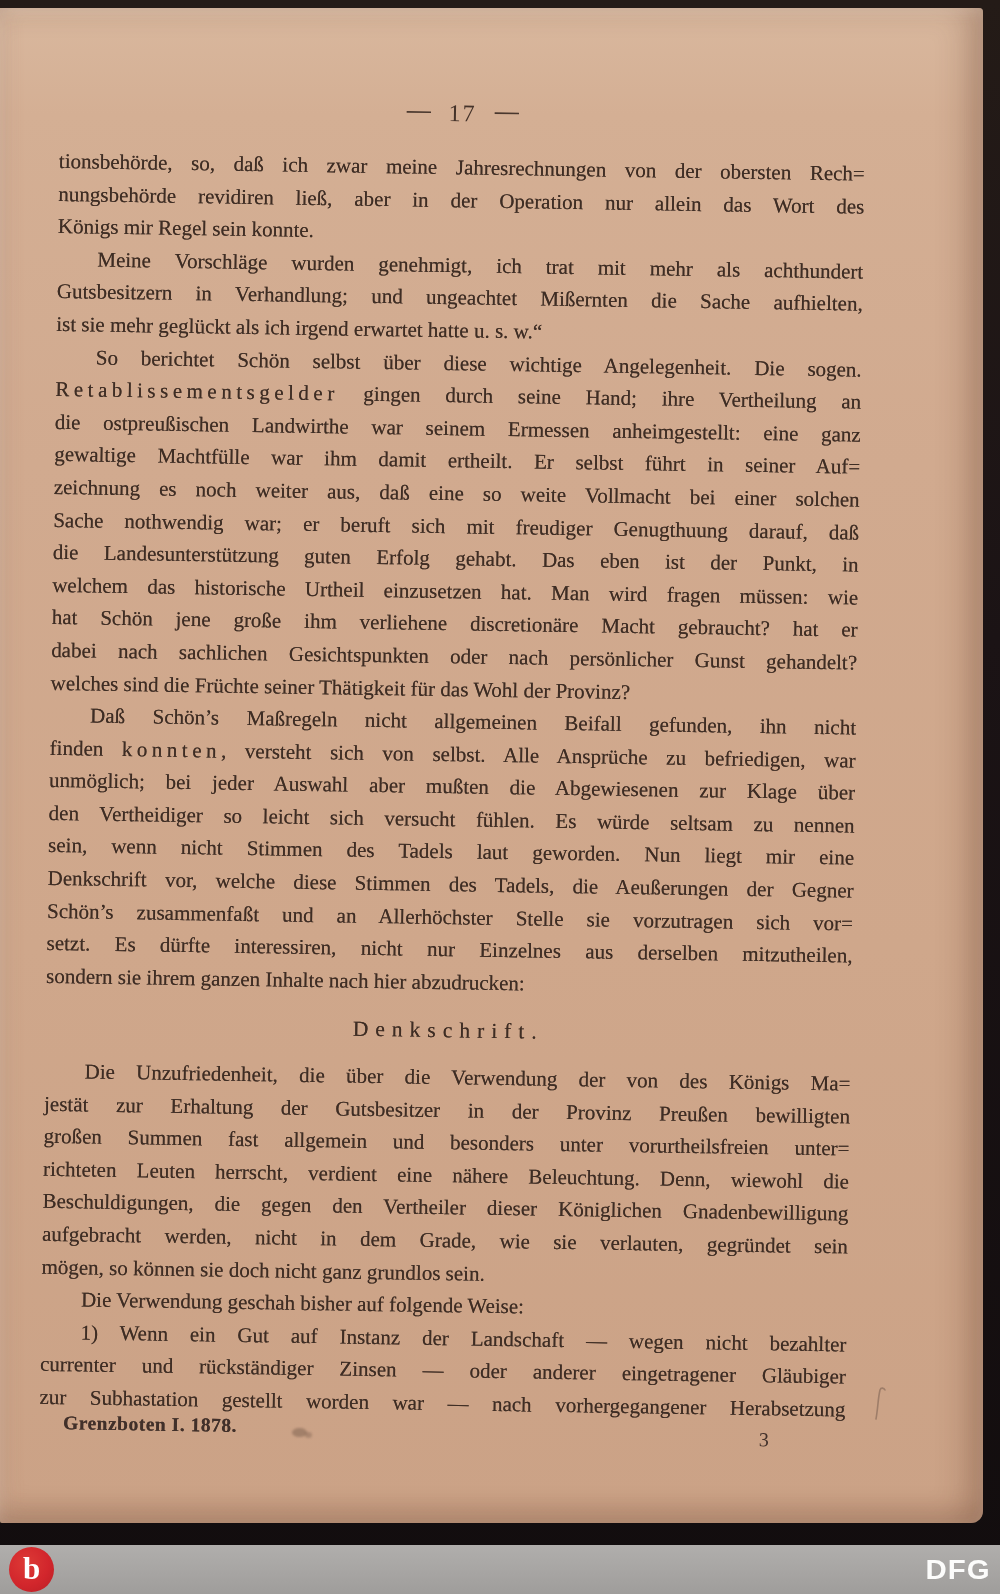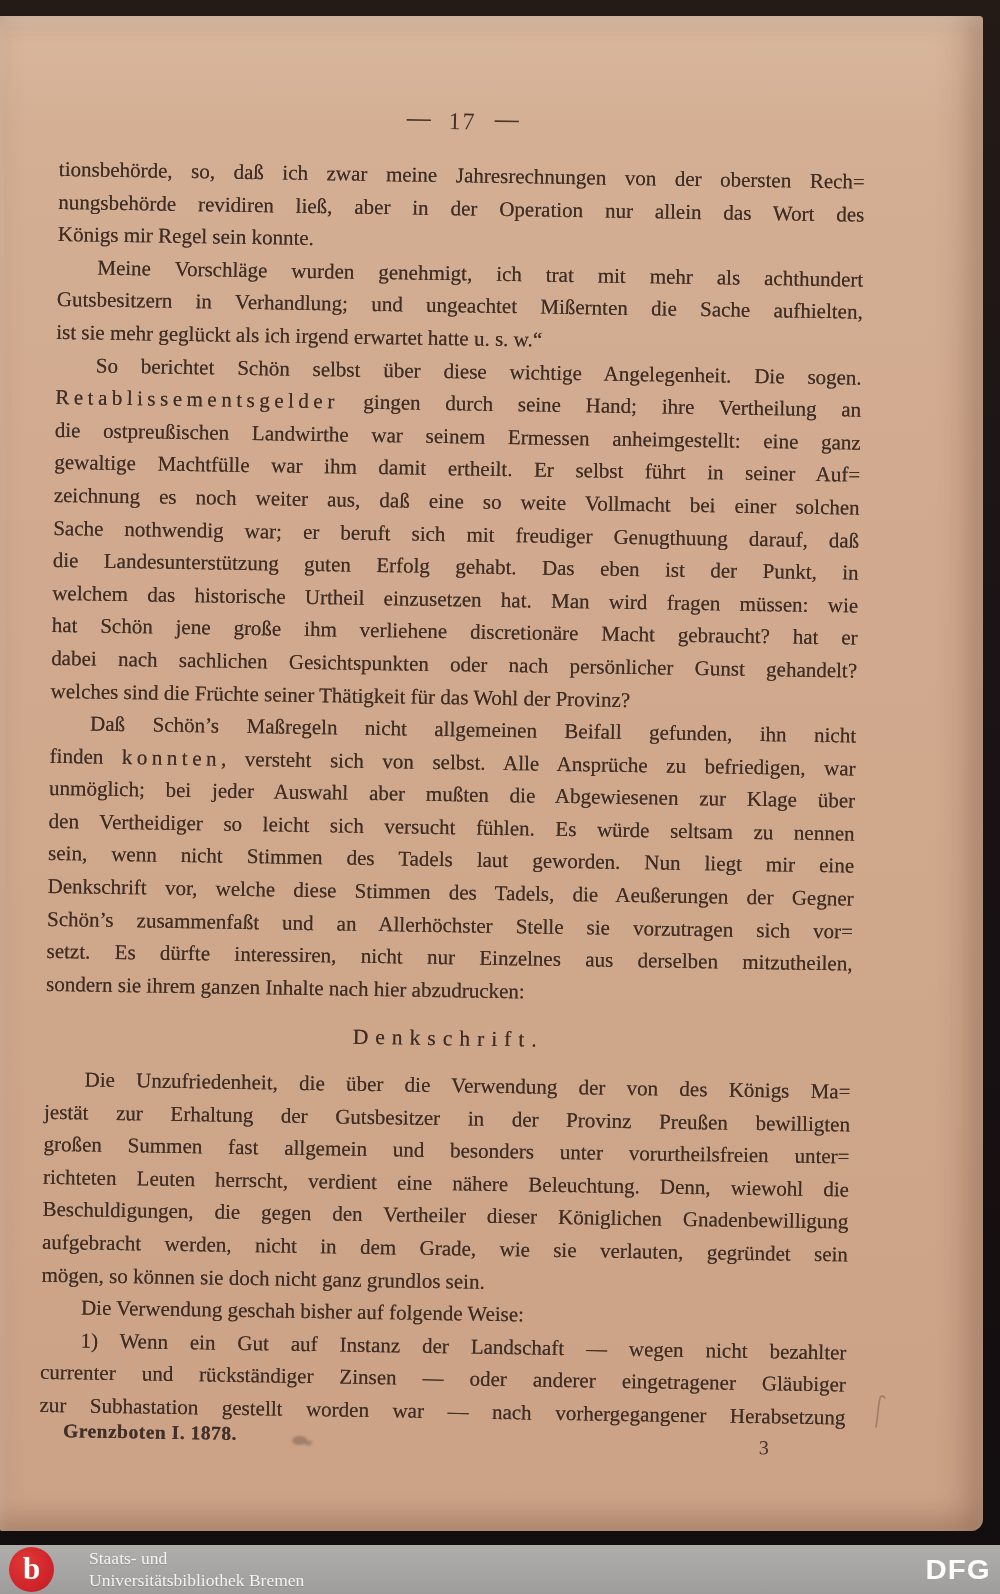--- a/index.html
+++ b/index.html
@@ -1,20 +1,20 @@
 <!DOCTYPE html>
 <html><head>
 <meta charset="utf-8">
 <style>
   html,body{margin:0;padding:0;background:#0d0a0b;}
   .stage{position:relative;width:1000px;height:1594px;overflow:hidden;
          background:linear-gradient(180deg,#241b17 0%,#1b1315 40%,#120d0e 100%);
          font-family:"Liberation Serif","DejaVu Serif",serif;}
   
-  .paper{position:absolute;left:0;top:16px;width:983px;height:1515px;
+  .paper{position:absolute;left:0;top:8px;width:983px;height:1515px;
          background:linear-gradient(180deg,#d9b89e 0%,#d4af94 7%,#d1aa8f 30%,#cfa78b 62%,#cba286 100%);
          border-radius:0 4px 12px 2px;
          box-shadow:inset -18px 0 30px rgba(72,36,22,.22),
                     inset 0 -14px 24px rgba(72,36,22,.15),
                     inset 0 6px 12px rgba(255,240,224,.28),
                     inset 8px 0 18px rgba(255,240,224,.10);}
   
   .text-column{position:absolute;left:60px;top:84px;width:806px;
                transform:rotate(.9deg);transform-origin:0 0;color:#3e2d24;}
   .pagehead{text-align:center;font-size:24px;line-height:30px;color:#45332a;margin-bottom:23px;}
@@ -112,20 +112,16 @@
     <div class="smudge"></div>
     <div class="smudge2"></div>
     <svg class="pencil" viewBox="0 0 14 34">
       <path d="M4 33 C 6 22, 6 12, 8 4 C 9 1, 12 2, 13 4" fill="none" stroke="rgba(120,95,80,.55)" stroke-width="1.6" stroke-linecap="round"></path>
     </svg>
 
   </div>
 
   <div class="viewer-bar">
     <div class="lib-logo">b</div>
-    <div class="lib-name">
-      <div>Staats- und</div>
-      <div>Universitätsbibliothek Bremen</div>
-    </div>
     <div class="dfg">DFG</div>
   </div>
 
 </div>
 
 </body></html>

